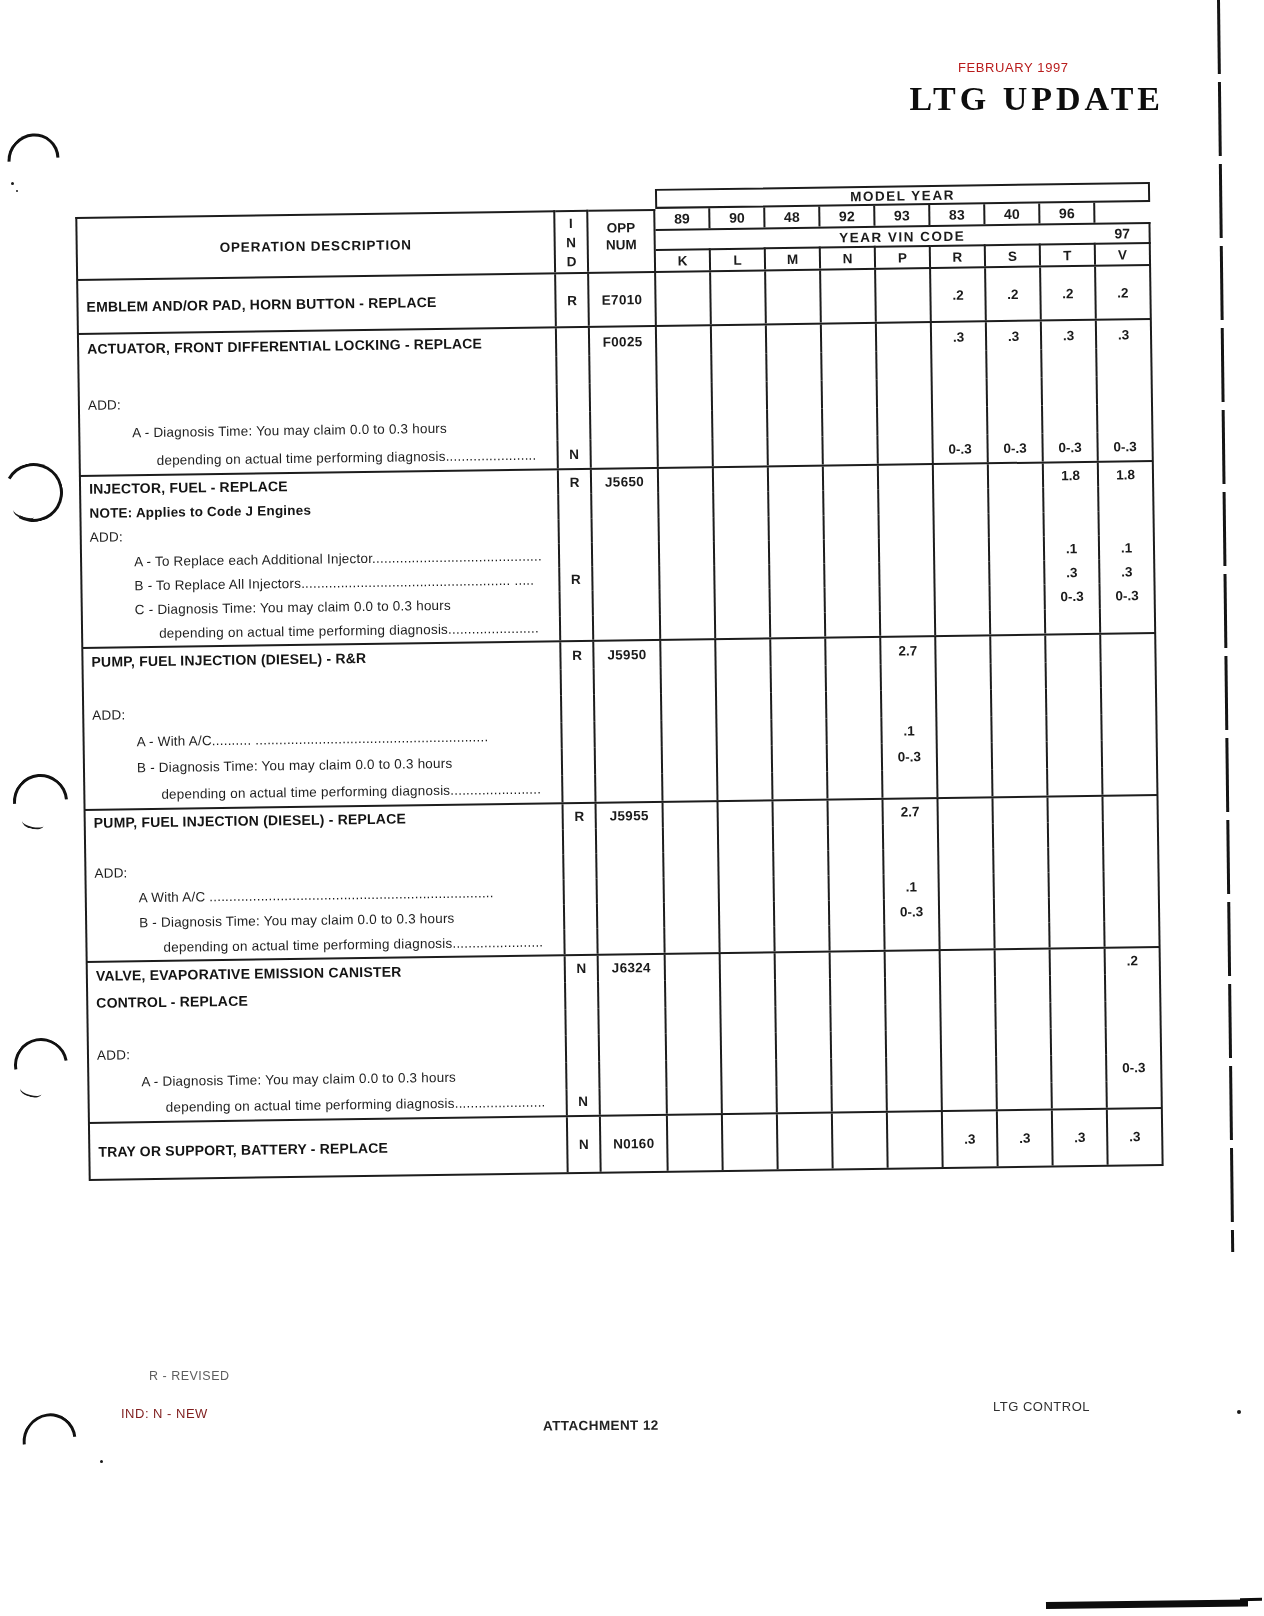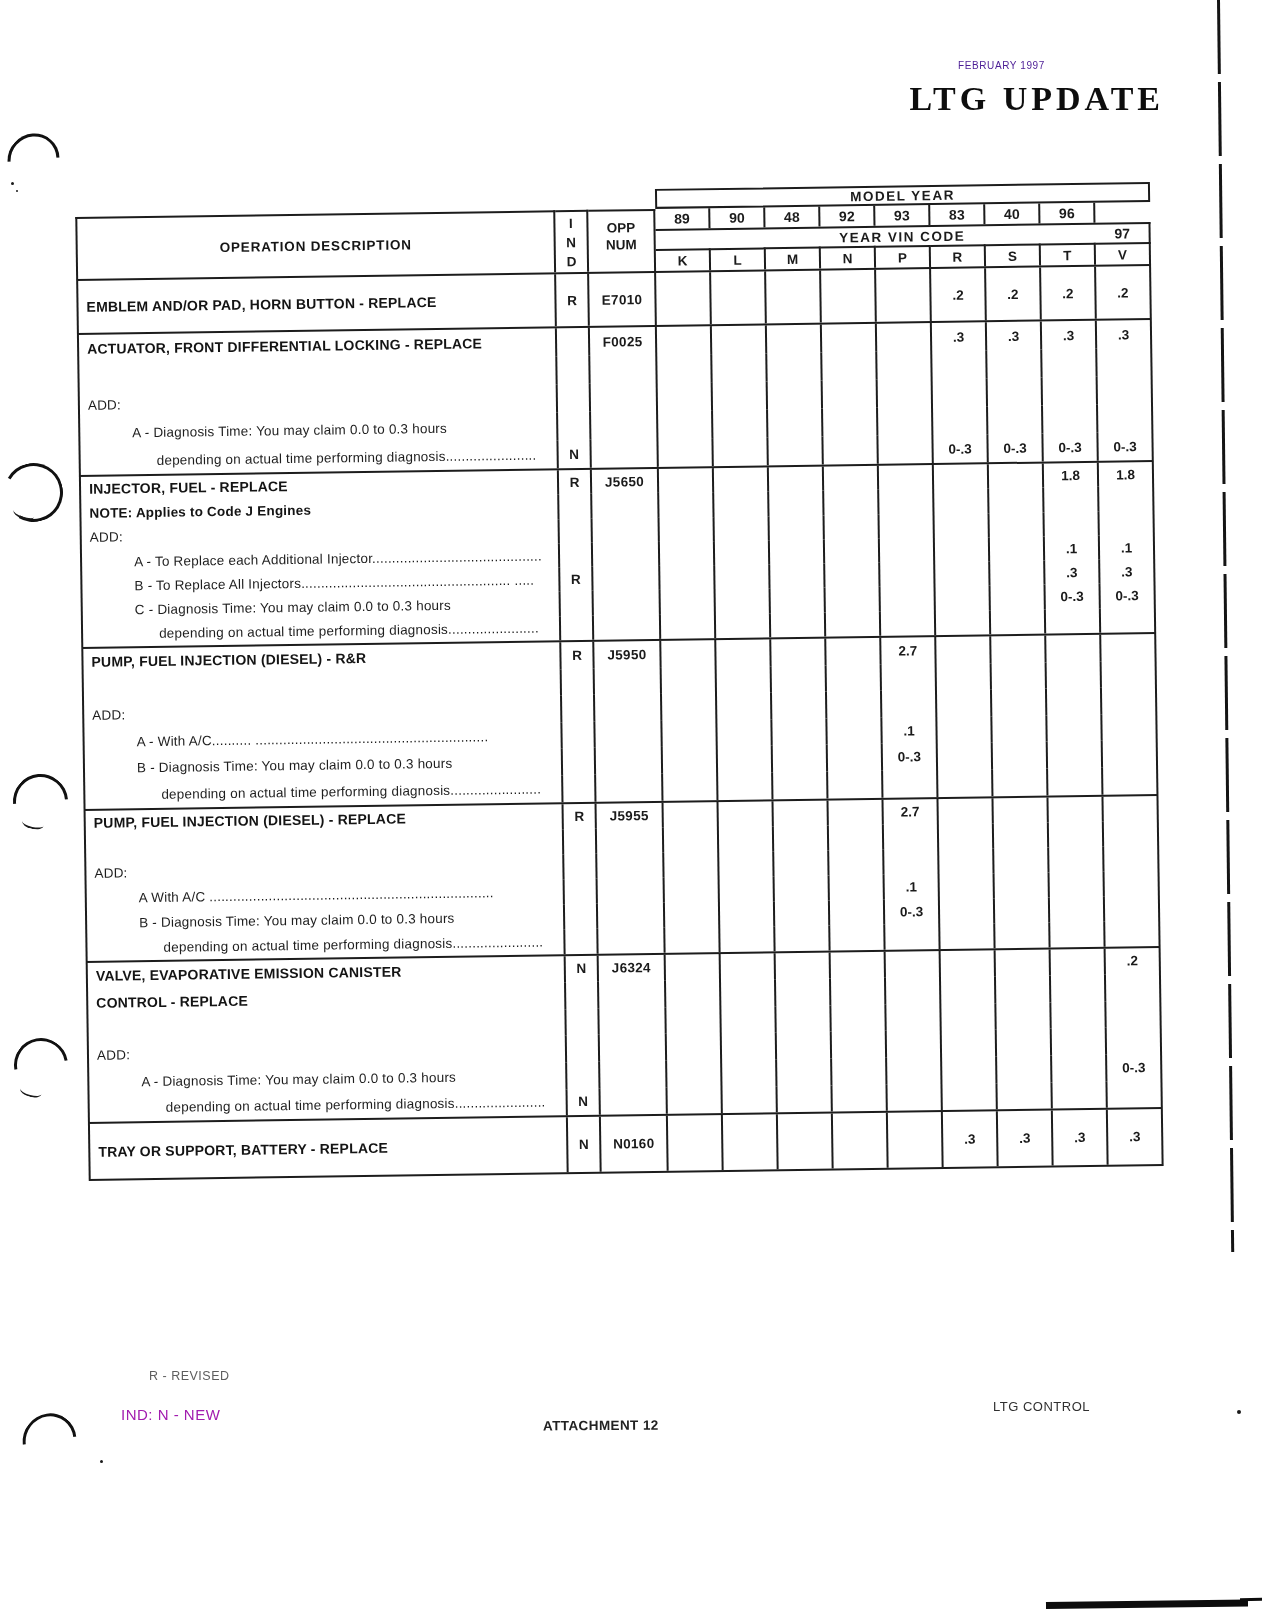--- a/index.html
+++ b/index.html
@@ -3,21 +3,21 @@
 <meta charset="utf-8">
 <style>
   html,body{margin:0;padding:0;}
   body{
     width:1264px;height:1616px;position:relative;background:#ffffff;
     font-family:"Liberation Sans", sans-serif;color:#1b1b1b;overflow:hidden;
     -webkit-font-smoothing:none;
   }
   
   .date-header{
-    position:absolute;left:958px;top:60px;font-size:10px;letter-spacing:.6px;color:#4c1d95;
+    position:absolute;left:958px;top:60px;font-size:13px;letter-spacing:.6px;color:#b91c1c;
   }
   .title-wrap{position:absolute;left:0;top:80px;width:1164px;text-align:right;}
   .title1{
     font-family:"Liberation Serif", serif;font-weight:700;font-size:34px;
     letter-spacing:4px;color:#0d0d0d;
   }
   .title2{
     font-family:"Liberation Serif", serif;font-weight:700;font-size:37px;
     letter-spacing:2px;color:#0d0d0d;margin-top:3px;
   }
@@ -88,21 +88,21 @@
     letter-spacing:.2px;
   }
   .c-desc.t{font-weight:700;font-size:14px;color:#141414;}
   .c-desc.note{font-weight:700;font-size:13.5px;color:#141414;}
   .c-desc.a{padding-left:52px;}
   .c-desc.b{padding-left:76px;}
   .c-ind{border-right:2px solid #1c1c1c;font-size:13.5px;font-weight:700;}
   .c-opp{border-right:2px solid #1c1c1c;font-size:13.5px;font-weight:700;letter-spacing:.3px;}
   .c-val{border-right:2px solid #1c1c1c;font-size:13.5px;font-weight:600;color:#1a1a1a;}
   
-  .f-legend1{position:absolute;left:121px;top:1406px;font-size:15px;color:#a21caf;letter-spacing:.5px;}
+  .f-legend1{position:absolute;left:121px;top:1406px;font-size:13px;color:#7f1d1d;letter-spacing:.5px;}
   .f-legend2{position:absolute;left:149px;top:1369px;font-size:12.5px;color:#5d5d5d;letter-spacing:.5px;}
   .f-attach{position:absolute;left:543px;top:1418px;font-size:13.5px;font-weight:700;color:#222;letter-spacing:.4px;transform:rotate(-0.4deg);}
   .f-bulletin{position:absolute;left:993px;top:1399px;font-size:13px;color:#303030;letter-spacing:.5px;}
   
   .hole{position:absolute;border-radius:50%;border:3.5px solid transparent;}
   .hole-arc-dash{position:absolute;border-radius:50%;border-bottom:2.5px solid #1a1a1a;width:22px;height:9px;border-color:transparent transparent #1a1a1a transparent;}
   .h1{left:7px;top:134px;width:47px;height:45px;border-top-color:#111;border-right-color:#111;transform:rotate(-48deg);}
   .h2{left:4px;top:463px;width:53px;height:53px;border-top-color:#111;border-right-color:#111;border-bottom-color:#111;transform:rotate(-15deg);}
   .h3{left:13px;top:774px;width:49px;height:49px;border-top-color:#111;border-right-color:#111;transform:rotate(-50deg);}
   .h4{left:14px;top:1038px;width:48px;height:48px;border-top-color:#111;border-right-color:#111;transform:rotate(-55deg);}

